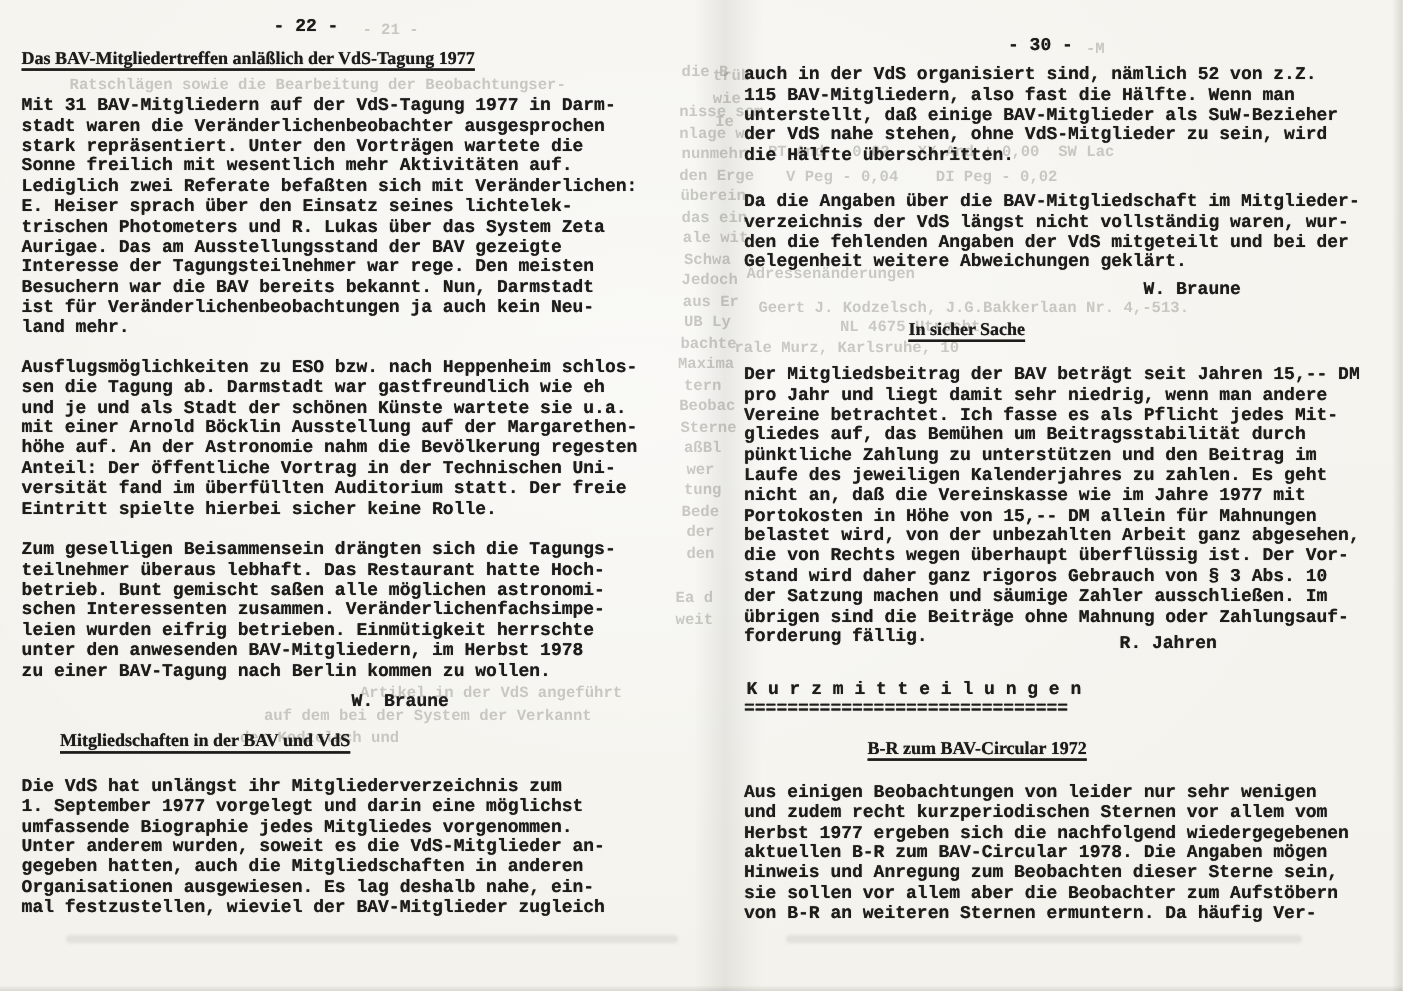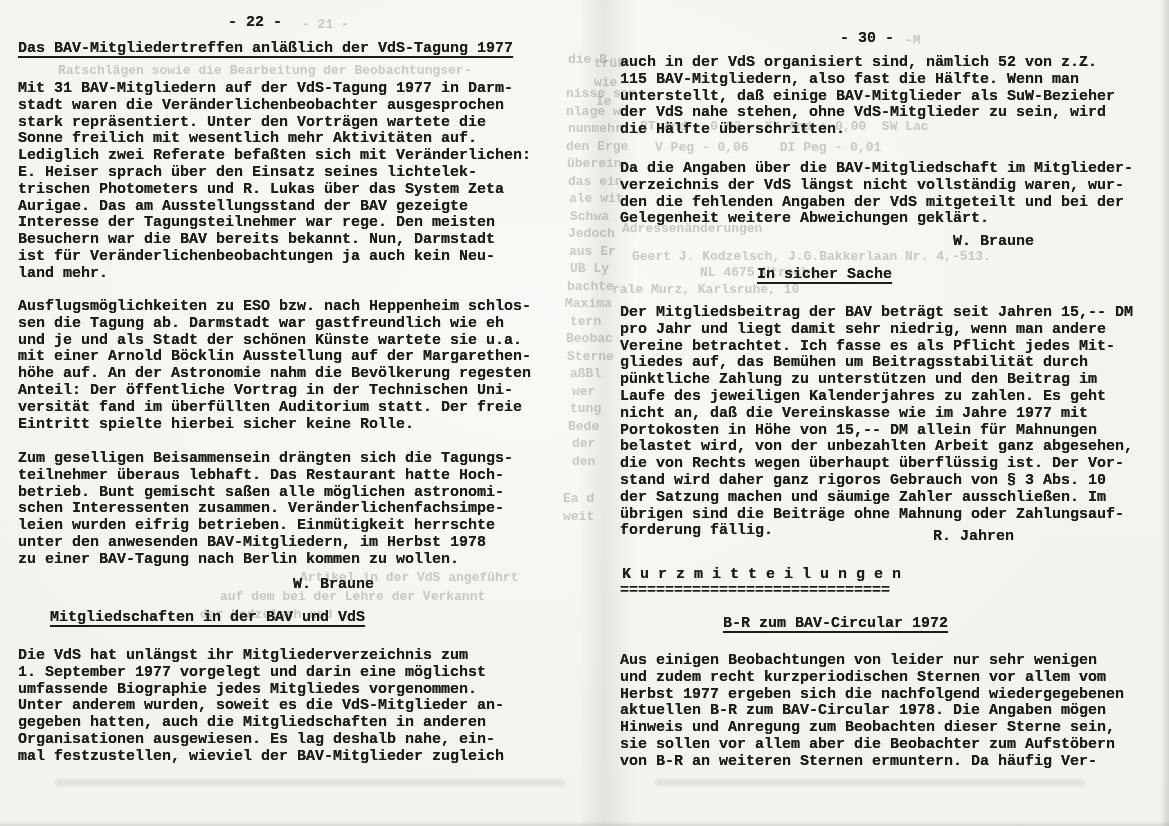--- a/index.html
+++ b/index.html
@@ -39,20 +39,21 @@
     position:absolute;
     font:700 15px/16.8px "Liberation Mono","DejaVu Sans Mono",monospace;
     color:#1d1c1a;
     white-space:pre;
     text-shadow:0 0 0.6px rgba(29,28,26,0.85);
   }
   .underlined{
     text-decoration:underline;
     text-decoration-thickness:1.5px;
     text-underline-offset:4px;
+    font-family:Liberation Serif, serif;
   }
   
   .ghost{
     position:absolute;
     font:700 13px/15px "Liberation Mono","DejaVu Sans Mono",monospace;
     color:#84837a;opacity:0.40;
     filter:blur(0.4px);
     white-space:pre;
   }
   .smudge{
@@ -90,28 +91,28 @@
       <span class="ghost" style="left: 567px; top: 349px;">Sterne</span>
       <span class="ghost" style="left: 570px; top: 366px;">aßBl</span>
       <span class="ghost" style="left: 572px; top: 384px;">wer</span>
       <span class="ghost" style="left: 570px; top: 401px;">tung</span>
       <span class="ghost" style="left: 568px; top: 419px;">Bede</span>
       <span class="ghost" style="left: 572px; top: 436px;">der</span>
       <span class="ghost" style="left: 572px; top: 454px;">den</span>
       <span class="ghost" style="left: 563px; top: 491px;">Ea d</span>
       <span class="ghost" style="left: 563px; top: 509px;">weit</span>
       <span class="ghost" style="left: 300px; top: 570px;">Artikel in der VdS angeführt</span>
-      <span class="ghost" style="left: 220px; top: 589px;">auf dem bei der Lehre der Verkannt</span>
+      <span class="ghost" style="left: 220px; top: 589px;">auf dem bei der System der Verkannt</span>
       <span class="ghost" style="left: 200px; top: 607px;">der Kodzelsch und</span>
       <span class="ghost" style="left: 594px; top: 56px;">trüb</span>
       <span class="ghost" style="left: 594px; top: 75px;">wie</span>
       <span class="ghost" style="left: 596px; top: 94px;">Ie</span>
       <span class="ghost" style="left: 905px; top: 33px;">-M</span>
       <span class="ghost" style="left: 640px; top: 119px;">RT And - 0,02   XX And + 0,00  SW Lac</span>
-      <span class="ghost" style="left: 655px; top: 140px;">V Peg - 0,06    DI Peg - 0,01</span>
+      <span class="ghost" style="left: 655px; top: 140px;">V Peg - 0,04    DI Peg - 0,02</span>
       <span class="ghost" style="left: 622px; top: 221px;">Adressenänderungen</span>
       <span class="ghost" style="left: 632px; top: 249px;">Geert J. Kodzelsch, J.G.Bakkerlaan Nr. 4,-513.</span>
       <span class="ghost" style="left: 700px; top: 265px;">NL 4675 Utrecht.</span>
       <span class="ghost" style="left: 612px; top: 282px;">rale Murz, Karlsruhe, 10</span>
     </div>
 
   <div>
     <div class="tx" style="left:228px;top:15px;">- 22 -</div>
     <div class="tx underlined" style="left:18px;top:41px;">Das BAV-Mitgliedertreffen anläßlich der VdS-Tagung 1977</div>
     <div class="tx" style="left:18px;top:81px;">Mit 31 BAV-Mitgliedern auf der VdS-Tagung 1977 in Darm-

